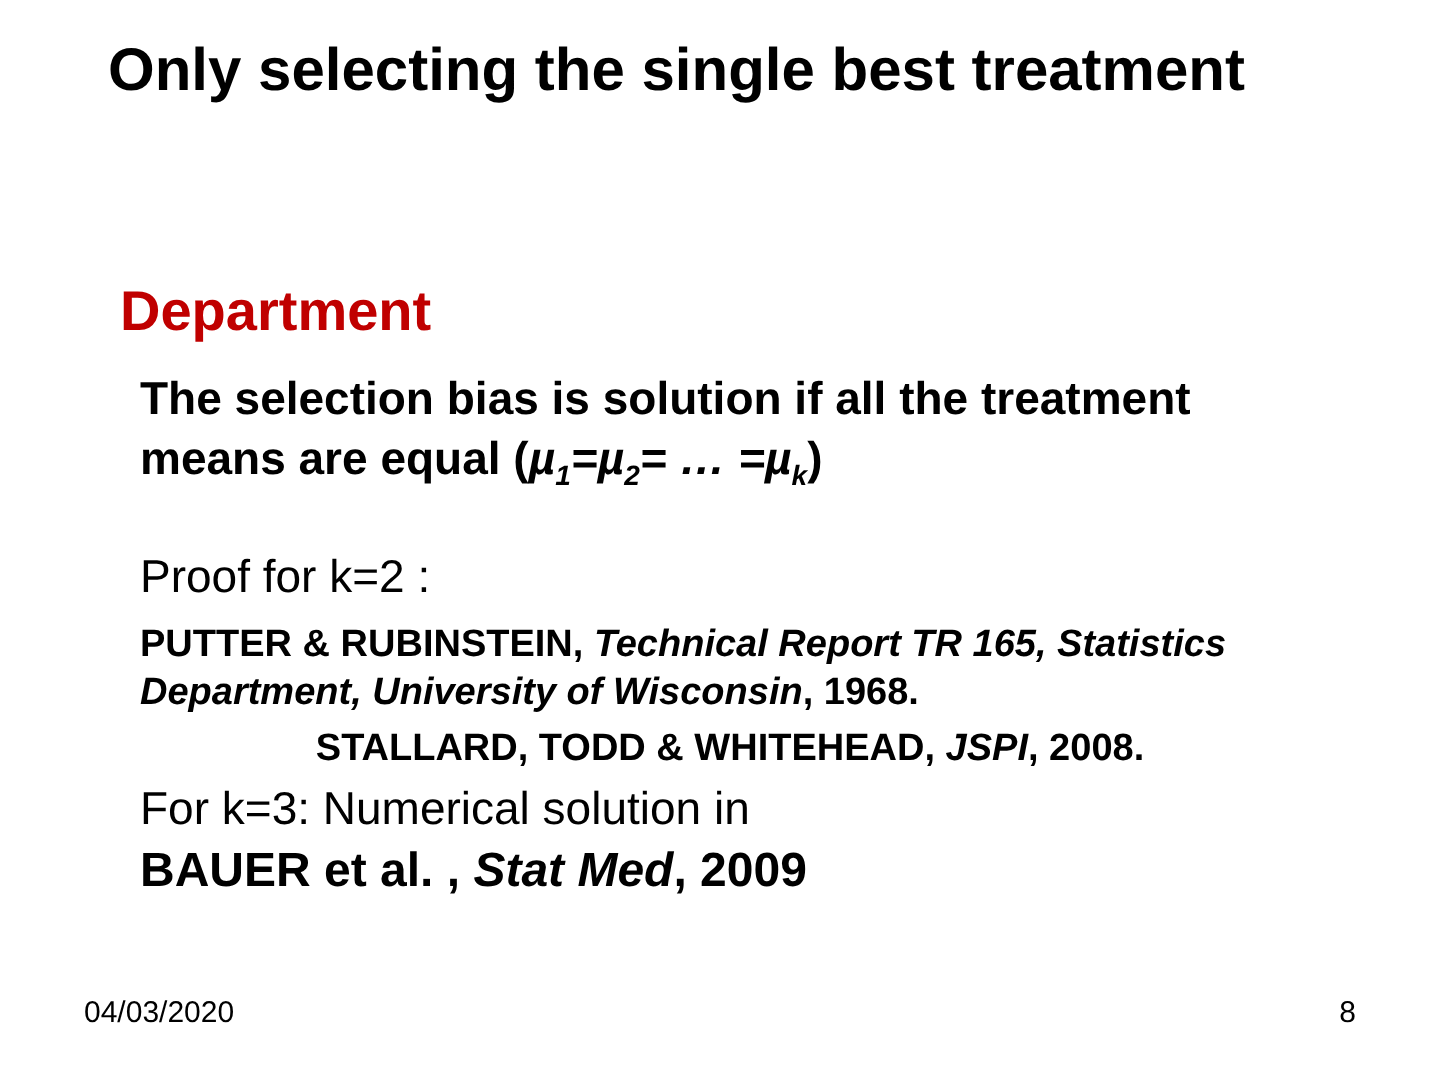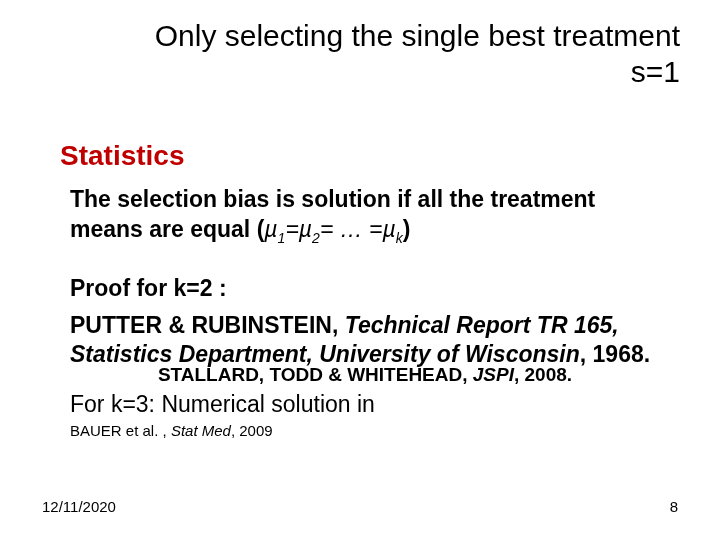--- a/index.html
+++ b/index.html
@@ -17,63 +17,63 @@
     width: 720px;
     height: 540px;
     box-sizing: border-box;
   }
   .title {
     position: absolute;
     top: 18px;
     left: 54px;
     right: 40px;
     font-size: 30px;
-    font-weight: normal;
+    font-weight: bold;
     line-height: 1.2;
-    text-align: right;
+    text-align: left;
   }
   .conjecture {
     position: absolute;
     top: 140px;
     left: 60px;
     font-size: 28px;
     font-weight: bold;
     color: #c00000;
   }
   .statement {
     position: absolute;
     top: 185px;
     left: 70px;
     right: 60px;
     font-size: 23px;
     font-weight: bold;
     line-height: 1.3;
   }
   .statement .mu-expr {
     font-style: italic;
-    font-weight: normal;
+    font-weight: bold;
   }
   .statement sub {
     font-style: italic;
     font-size: 14px;
     vertical-align: sub;
   }
   .proof {
     position: absolute;
     top: 275px;
     left: 70px;
     font-size: 23px;
-    font-weight: bold;
+    font-weight: normal;
   }
   .ref1 {
     position: absolute;
     top: 311px;
     left: 70px;
     right: 60px;
-    font-size: 23px;
+    font-size: 19px;
     font-weight: bold;
     line-height: 1.25;
   }
   .ref1 .ital, .ref2 .ital, .ref3 .ital {
     font-style: italic;
   }
   .ref2 {
     position: absolute;
     top: 363px;
     left: 70px;
@@ -87,22 +87,22 @@
     position: absolute;
     top: 391px;
     left: 70px;
     font-size: 23px;
     font-weight: normal;
   }
   .ref3 {
     position: absolute;
     top: 422px;
     left: 70px;
-    font-size: 15px;
-    font-weight: normal;
+    font-size: 24px;
+    font-weight: bold;
   }
   .date {
     position: absolute;
     bottom: 25px;
     left: 42px;
     font-size: 15px;
   }
   .pagenum {
     position: absolute;
     bottom: 25px;
@@ -110,24 +110,23 @@
     font-size: 15px;
   }
 </style>
 </head>
 <body>
 
 <div class="slide">
 
   <div class="title">
     <span>Only selecting the single best treatment</span><br>
-    <span>s=1</span>
   </div>
 
-  <div class="conjecture">Statistics</div>
+  <div class="conjecture">Department</div>
 
   <div class="statement">
     <span>The selection bias is solution if all the treatment means are equal (</span><span class="mu-expr"><span>µ</span><sub>1</sub><span>=</span><span>µ</span><sub>2</sub><span>= … =</span><span>µ</span><sub>k</sub></span><span>)</span>
   </div>
 
   <div class="proof">Proof for k=2 :</div>
 
   <div class="ref1">
     <span>PUTTER &amp; RUBINSTEIN, </span><span class="ital">Technical Report TR 165, Statistics Department, University of Wisconsin</span><span>, 1968.</span>
   </div>
@@ -135,16 +134,16 @@
   <div class="ref2">
     <span>STALLARD, TODD &amp; WHITEHEAD, </span><span class="ital">JSPI</span><span>, 2008.</span>
   </div>
 
   <div class="for-k3">For k=3: Numerical solution in</div>
 
   <div class="ref3">
     <span>BAUER et al. , </span><span class="ital">Stat Med</span><span>, 2009</span>
   </div>
 
-  <div class="date">12/11/2020</div>
+  <div class="date">04/03/2020</div>
   <div class="pagenum">8</div>
 
 </div>
 
 </body></html>

